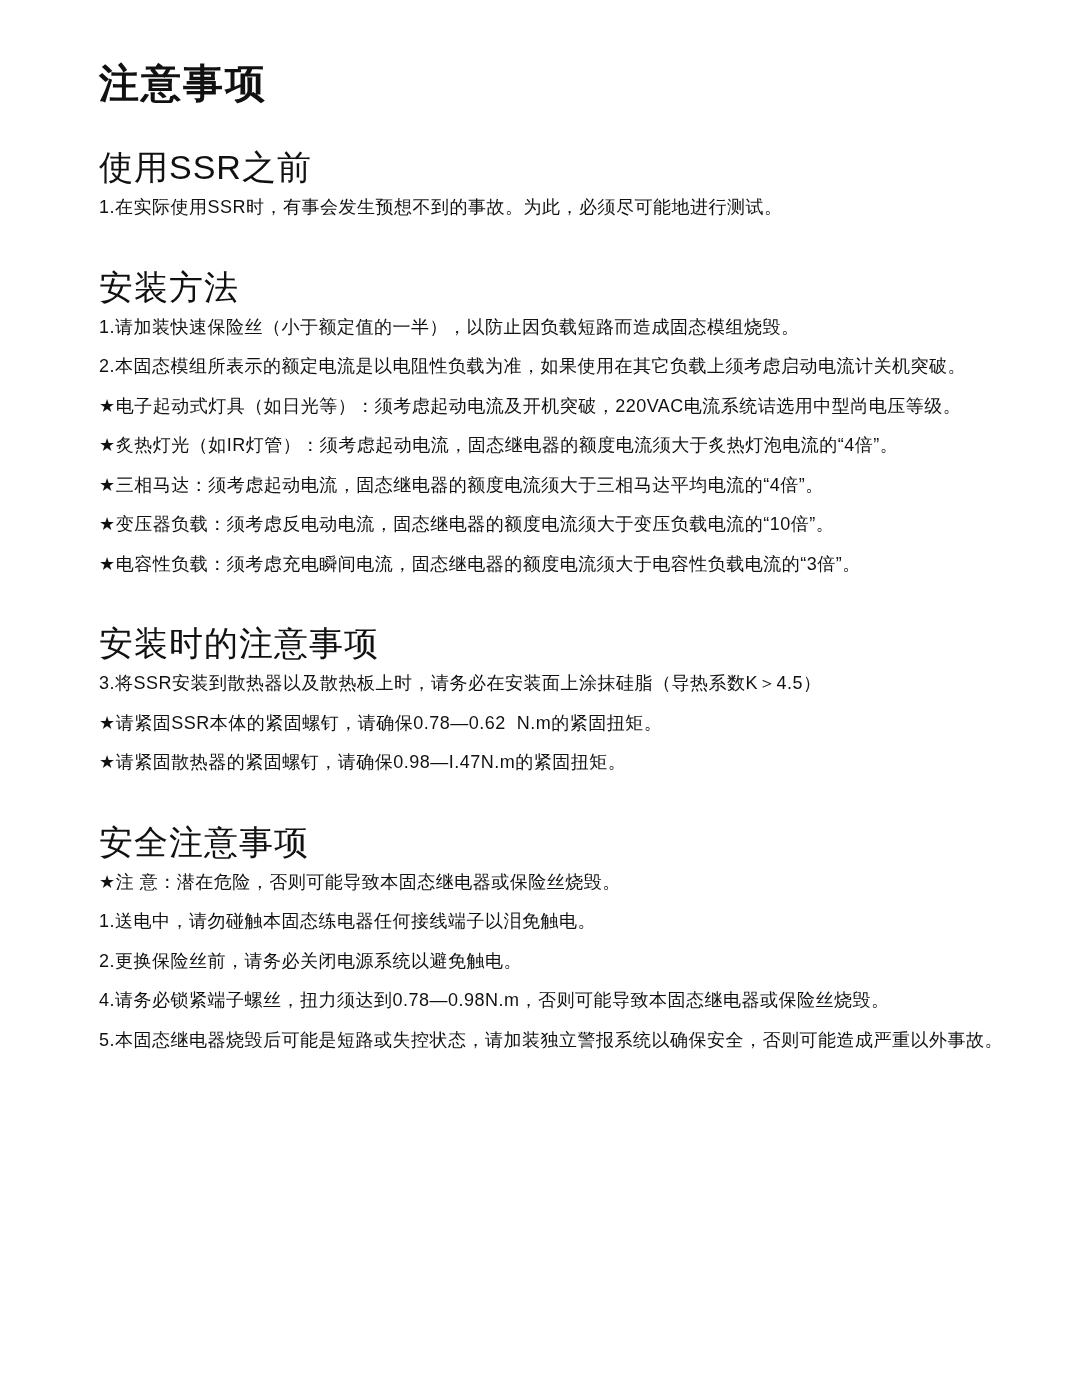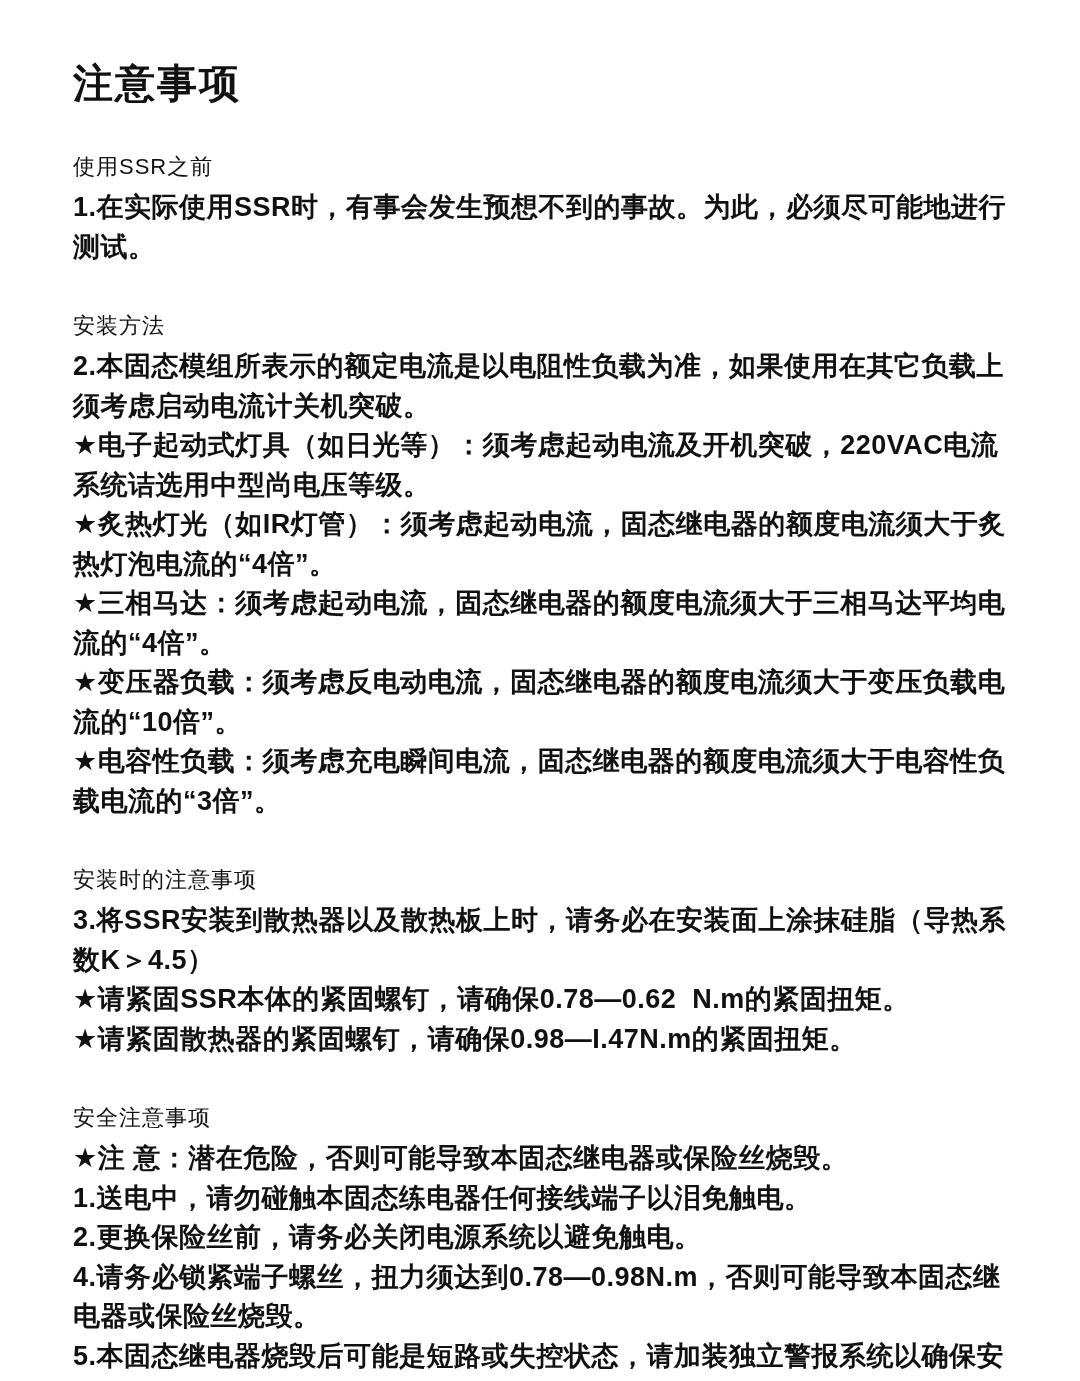--- a/index.html
+++ b/index.html
@@ -7,43 +7,43 @@
     padding: 0;
     background: #ffffff;
   }
   .page {
     width: 1080px;
     height: 1381px;
     background: #ffffff;
     color: #111111;
     font-family: "Liberation Sans", "DejaVu Sans", sans-serif;
     box-sizing: border-box;
-    padding: 58px 62px 20px 73px;
+    padding: 58px 62px 20px 99px;
     overflow: hidden;
   }
   .doc-title {
     font-size: 40px;
     font-weight: 700;
     line-height: 50px;
     margin: 0;
     letter-spacing: 2px;
   }
   .section {
     margin-top: 42px;
   }
   .section-heading {
-    font-size: 22px;
+    font-size: 34px;
     font-weight: 500;
     line-height: 34px;
     margin: 0 0 4px 0;
     letter-spacing: 1px;
   }
   .para {
-    font-size: 27px;
-    font-weight: 700;
+    font-size: 18px;
+    font-weight: 400;
     line-height: 39.5px;
     margin: 0;
     max-width: 952px;
     white-space: pre-wrap;
     overflow-wrap: anywhere;
     word-break: break-all;
     letter-spacing: 0.5px;
   }
 </style>
 </head>
@@ -53,20 +53,21 @@
 
   <h1 class="doc-title">注意事项</h1>
 
   <div class="section">
     <h2 class="section-heading">使用SSR之前</h2>
     <p class="para">1.在实际使用SSR时，有事会发生预想不到的事故。为此，必须尽可能地进行测试。</p>
   </div>
 
   <div class="section">
     <h2 class="section-heading">安装方法</h2>
+    <p class="para">1.请加装快速保险丝（小于额定值的一半），以防止因负载短路而造成固态模组烧毁。</p>
     <p class="para">2.本固态模组所表示的额定电流是以电阻性负载为准，如果使用在其它负载上须考虑启动电流计关机突破。</p>
     <p class="para">★电子起动式灯具（如日光等）：须考虑起动电流及开机突破，220VAC电流系统诘选用中型尚电压等级。</p>
     <p class="para">★炙热灯光（如IR灯管）：须考虑起动电流，固态继电器的额度电流须大于炙热灯泡电流的“4倍”。</p>
     <p class="para">★三相马达：须考虑起动电流，固态继电器的额度电流须大于三相马达平均电流的“4倍”。</p>
     <p class="para">★变压器负载：须考虑反电动电流，固态继电器的额度电流须大于变压负载电流的“10倍”。</p>
     <p class="para">★电容性负载：须考虑充电瞬间电流，固态继电器的额度电流须大于电容性负载电流的“3倍”。</p>
   </div>
 
   <div class="section">
     <h2 class="section-heading">安装时的注意事项</h2>

